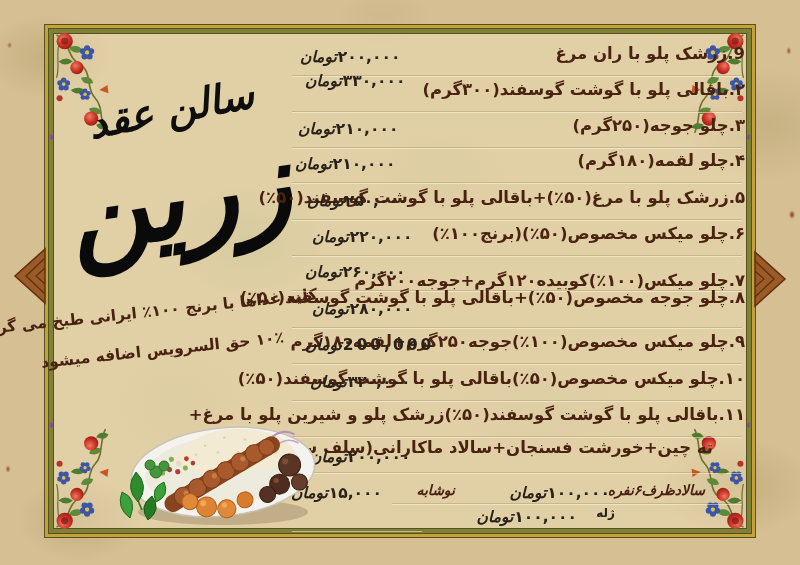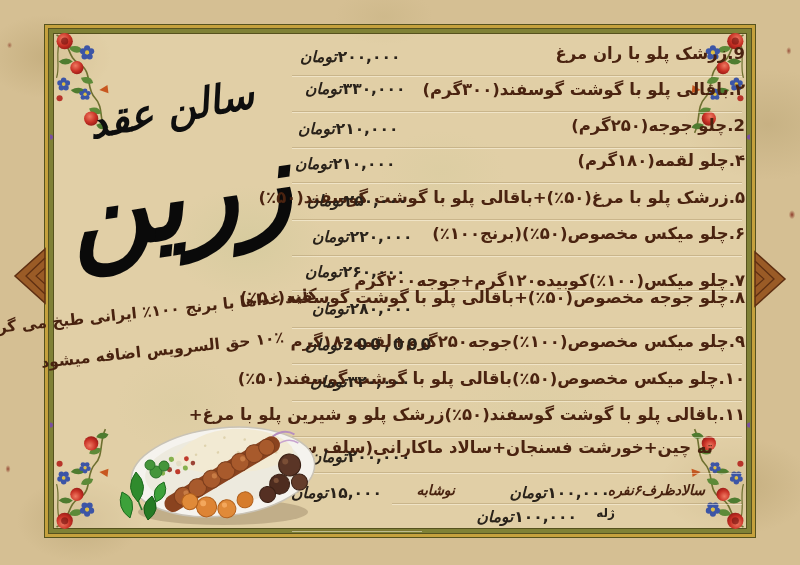--- a/index.html
+++ b/index.html
@@ -153,23 +153,23 @@
   <div class="t1">سالن عقد</div>
   <div class="t2">زرین</div>
   <div class="note1">کلیه غذاها با برنج ۱۰۰٪ ایرانی طبخ می گردد</div>
   <div class="note2">۱۰٪ حق السرویس اضافه میشود</div>
 
   <div id="menu-rows">
       <div class="item-name" dir="rtl" style="top: 44px;">9.زرشک پلو با ران مرغ</div>
       <div class="price" style="top: 48px; left: 300px;"><span class="digits">۲۰۰,۰۰۰</span><span class="cur">تومان</span></div>
       <div class="sep" style="top: 75px;"></div>
       <div class="item-name" dir="rtl" style="top: 80px;">۲.باقالی پلو با گوشت گوسفند(۳۰۰گرم)</div>
-      <div class="price" style="top: 80px; left: 305px;"><span class="digits">۳۳۰,۰۰۰</span><span class="cur">تومان</span></div>
+      <div class="price" style="top: 72px; left: 305px;"><span class="digits">۳۳۰,۰۰۰</span><span class="cur">تومان</span></div>
       <div class="sep" style="top: 111px;"></div>
-      <div class="item-name" dir="rtl" style="top: 116px;">2.چلو جوجه(۲۵۰گرم)</div>
+      <div class="item-name" dir="rtl" style="top: 116px;">۳.چلو جوجه(۲۵۰گرم)</div>
       <div class="price" style="top: 120px; left: 298px;"><span class="digits">۲۱۰,۰۰۰</span><span class="cur">تومان</span></div>
       <div class="sep" style="top: 147px;"></div>
       <div class="item-name" dir="rtl" style="top: 151px;">۴.چلو لقمه(۱۸۰گرم)</div>
       <div class="price" style="top: 155px; left: 295px;"><span class="digits">۲۱۰,۰۰۰</span><span class="cur">تومان</span></div>
       <div class="sep" style="top: 182px;"></div>
       <div class="item-name" dir="rtl" style="top: 188px;">۵.زرشک پلو با مرغ(۵۰٪)+باقالی پلو با گوشت گوسفند(۵۰٪)</div>
       <div class="price" style="top: 192px; left: 307px;"><span class="digits">۲۵۰,۰۰۰</span><span class="cur">تومان</span></div>
       <div class="sep" style="top: 219px;"></div>
       <div class="item-name" dir="rtl" style="top: 224px;">۶.چلو میکس مخصوص(۵۰٪)(برنج۱۰۰٪)</div>
       <div class="price" style="top: 228px; left: 312px; text-align: center;"><span class="digits">۲۲۰,۰۰۰</span><span class="cur">تومان</span></div>

